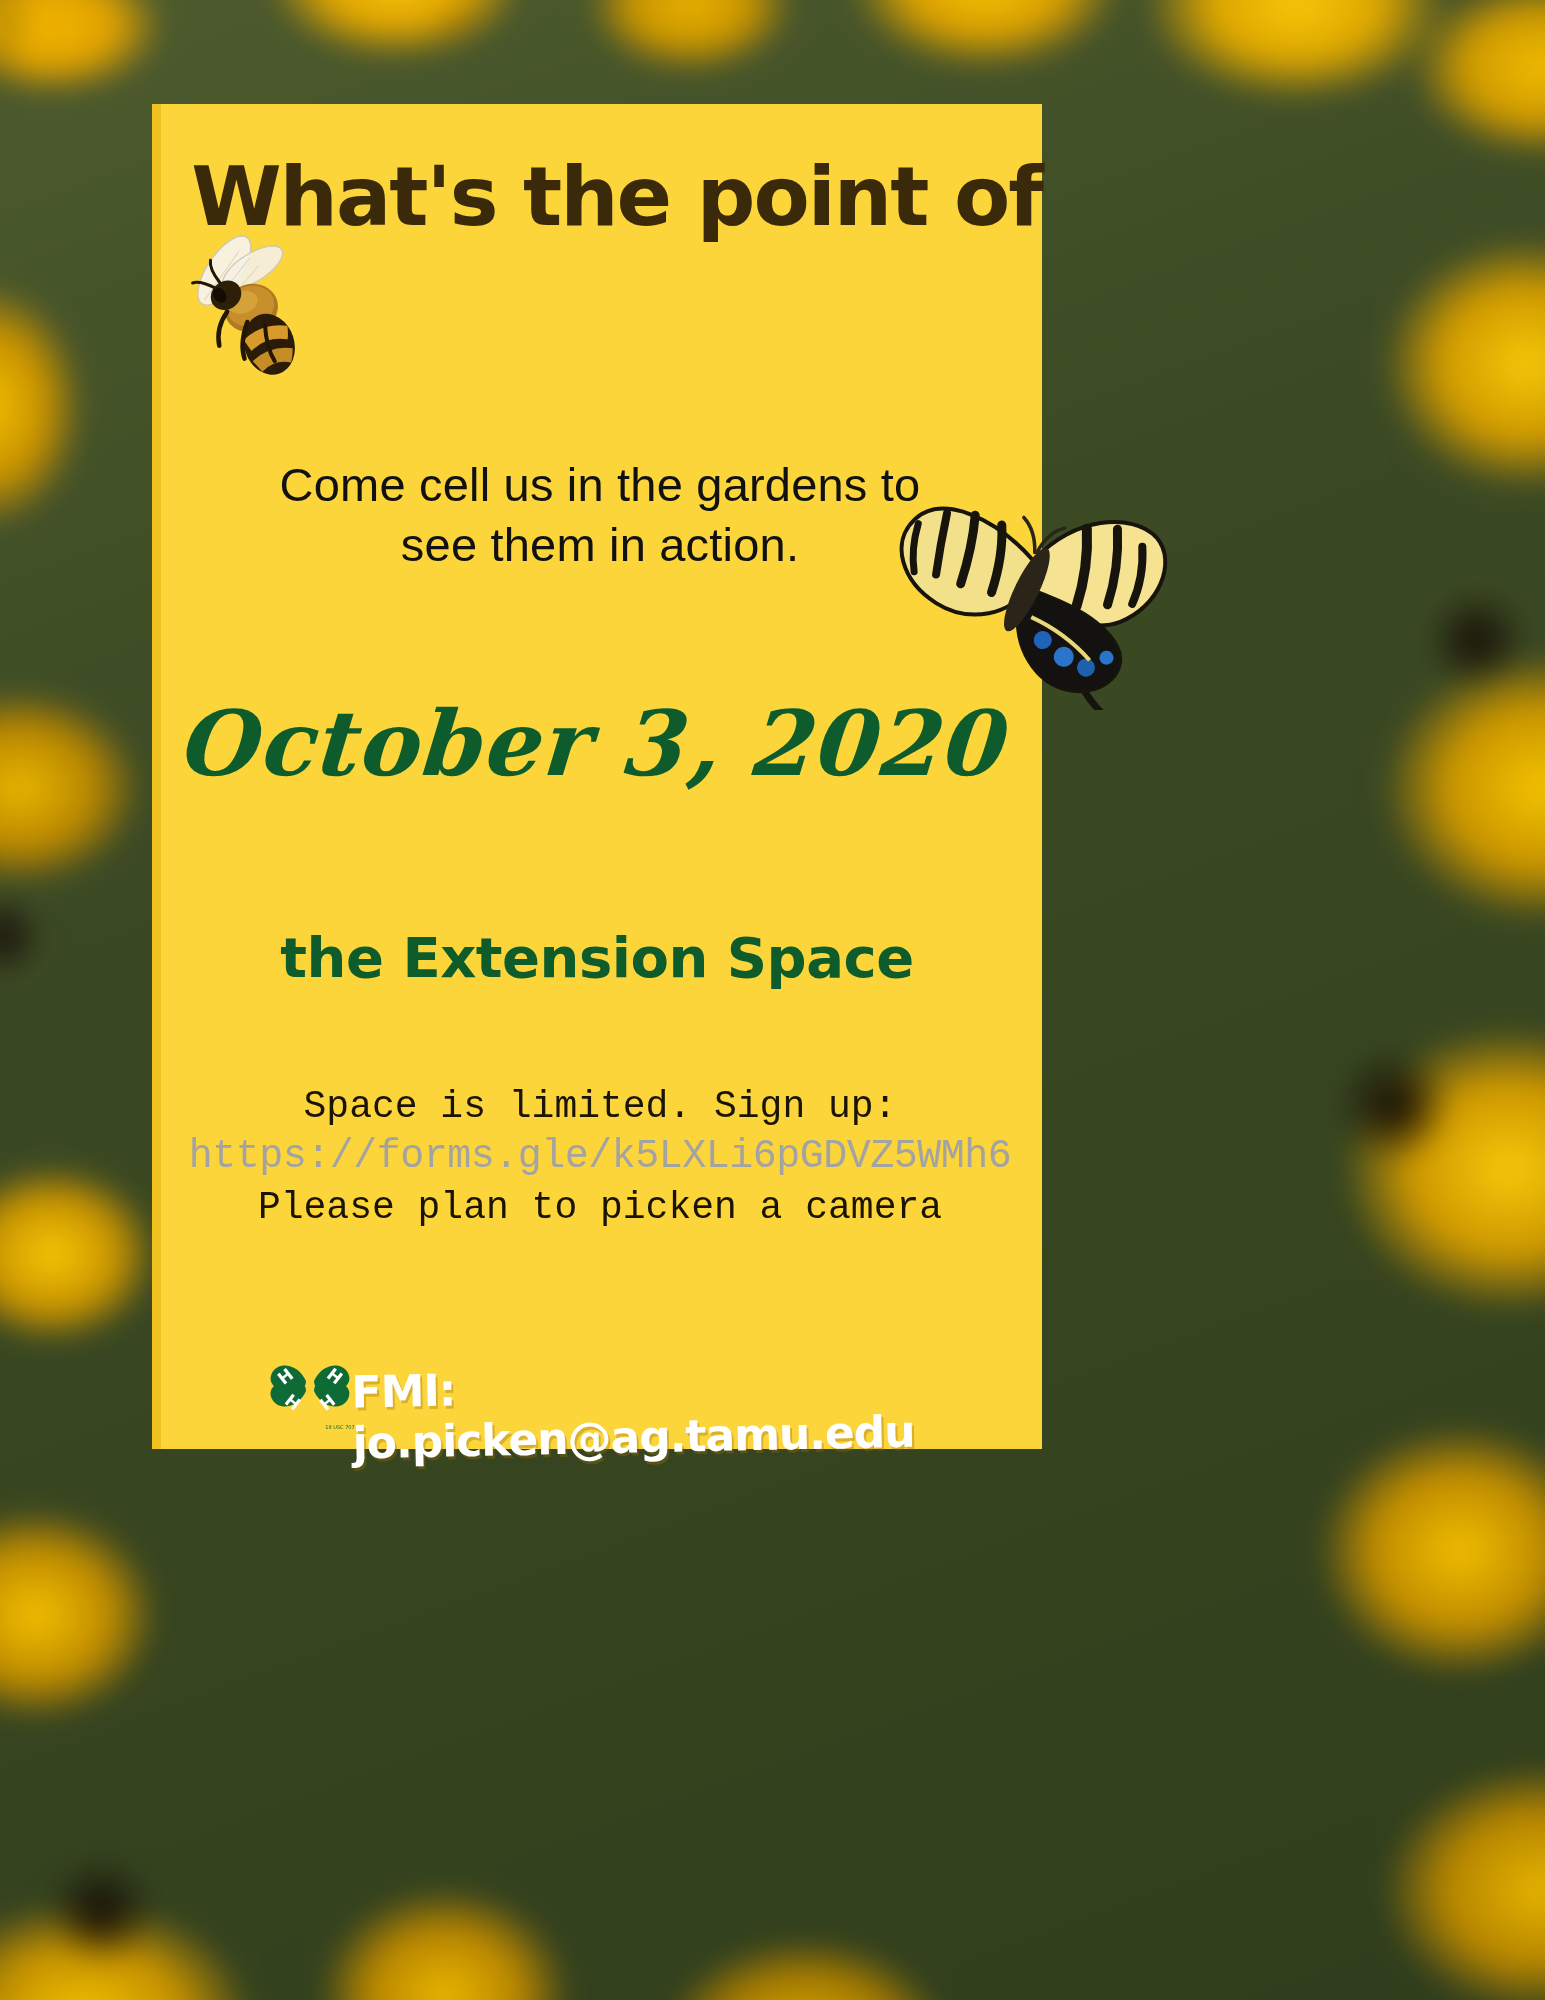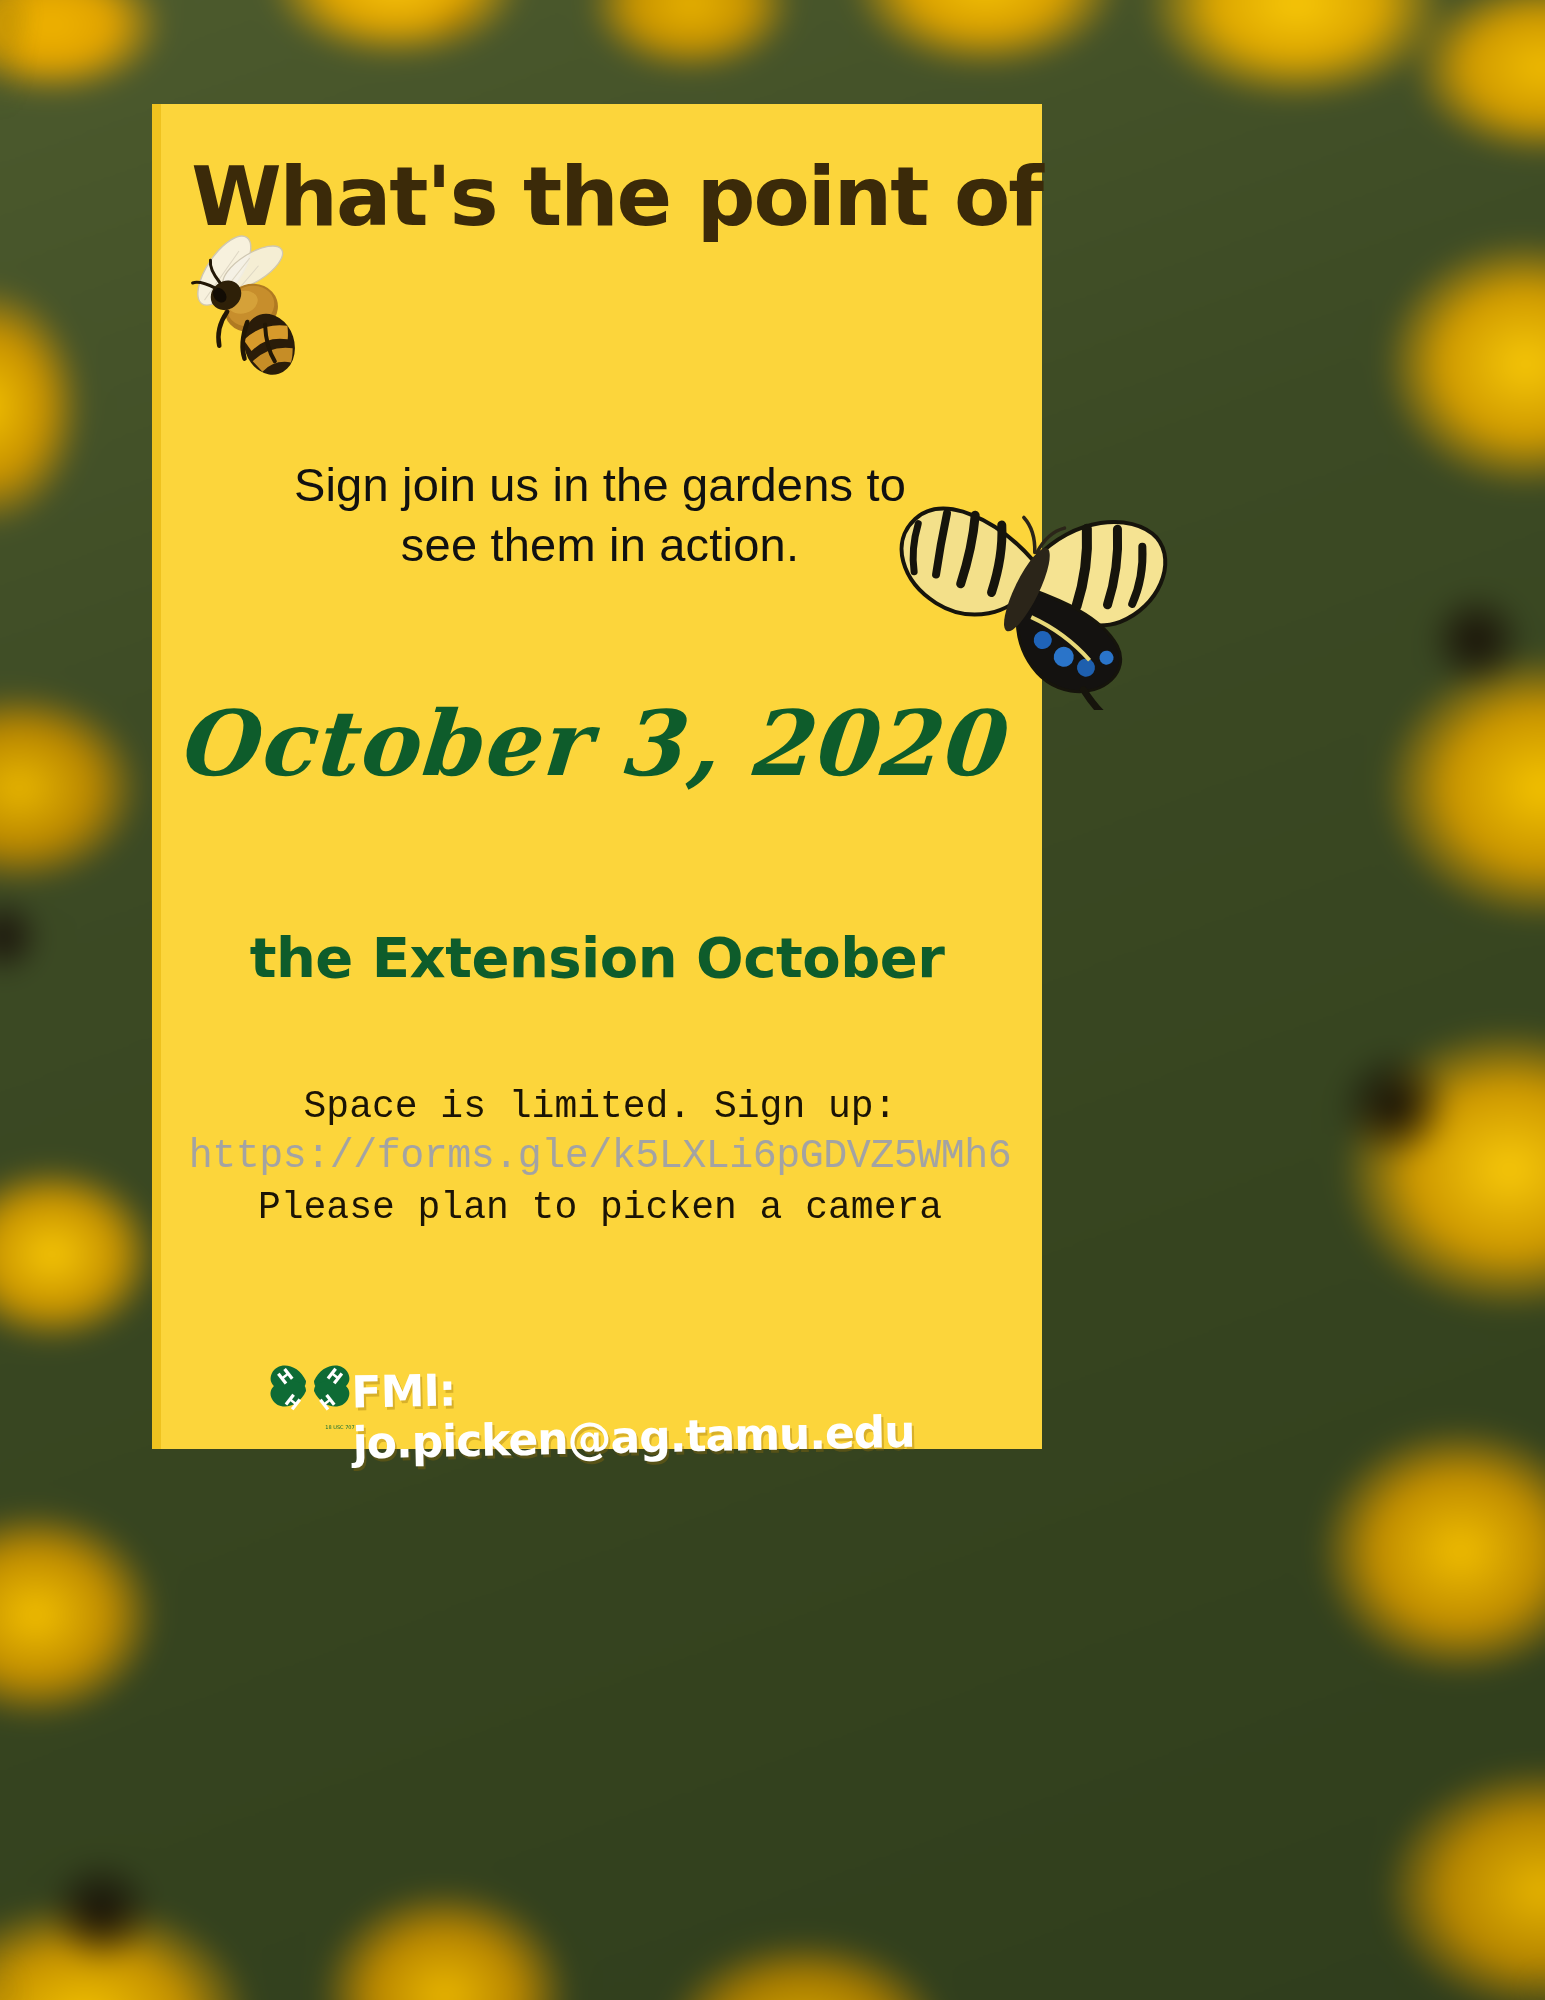--- a/index.html
+++ b/index.html
@@ -224,21 +224,21 @@
       <path d="M48 88 q-16 12 -18 30" stroke="#221705" stroke-width="4.5" fill="none" stroke-linecap="round"></path>
       <path d="M64 104 q-14 18 -14 34" stroke="#221705" stroke-width="4.5" fill="none" stroke-linecap="round"></path>
       <path d="M80 112 q-6 22 -2 38" stroke="#221705" stroke-width="4" fill="none" stroke-linecap="round"></path>
 
       <path d="M44 62 q-12 -12 -20 -12" stroke="#221705" stroke-width="3" fill="none" stroke-linecap="round"></path>
       <path d="M50 58 q-6 -16 -2 -24" stroke="#221705" stroke-width="3" fill="none" stroke-linecap="round"></path>
     </g>
   </svg>
 
   <div id="subhead">
-    <span>Sign join us in the gardens to</span><br>
+    <span>Come cell us in the gardens to</span><br>
     <span>see them in action.</span>
   </div>
 
   <svg id="butterfly" viewBox="0 0 300 270">
     <g transform="rotate(12 150 135)">
 
       <path d="M150 120 C104 86, 48 74, 26 104 C6 132, 26 168, 64 182 C102 196, 140 176, 150 150 Z" fill="#f3e08a" stroke="#16140c" stroke-width="4"></path>
 
       <path d="M112 92 q8 30 4 68" stroke="#16140c" stroke-width="9" fill="none" stroke-linecap="round"></path>
       <path d="M84 88 q4 32 0 70" stroke="#16140c" stroke-width="9" fill="none" stroke-linecap="round"></path>
@@ -259,21 +259,21 @@
 
       <path d="M226 236 q16 16 28 22" stroke="#16140c" stroke-width="7" fill="none" stroke-linecap="round"></path>
 
       <ellipse cx="150" cy="150" rx="12" ry="46" fill="#2b2519" transform="rotate(14 150 150)"></ellipse>
       <path d="M150 112 q-4 -22 -18 -32" stroke="#2b2519" stroke-width="3.5" fill="none" stroke-linecap="round"></path>
       <path d="M152 112 q6 -22 22 -30" stroke="#2b2519" stroke-width="3.5" fill="none" stroke-linecap="round"></path>
     </g>
   </svg>
 
   <div id="date-line">October 3, 2020</div>
-  <div id="place-line">the Extension October</div>
+  <div id="place-line">the Extension Space</div>
 
   <div id="signup">
     <span class="note">Space is limited. Sign up:</span>
     <span class="url">https://forms.gle/k5LXLi6pGDVZ5WMh6</span>
     <span class="note">Please plan to picken a camera</span>
   </div>
 
   <svg id="clover" viewBox="0 0 104 104">
     <g fill="#0E6B35">
       <path d="M48 48 C40 30, 20 28, 14 40 C8 52, 22 60, 36 58 C44 57, 48 54, 48 48 Z"></path>

